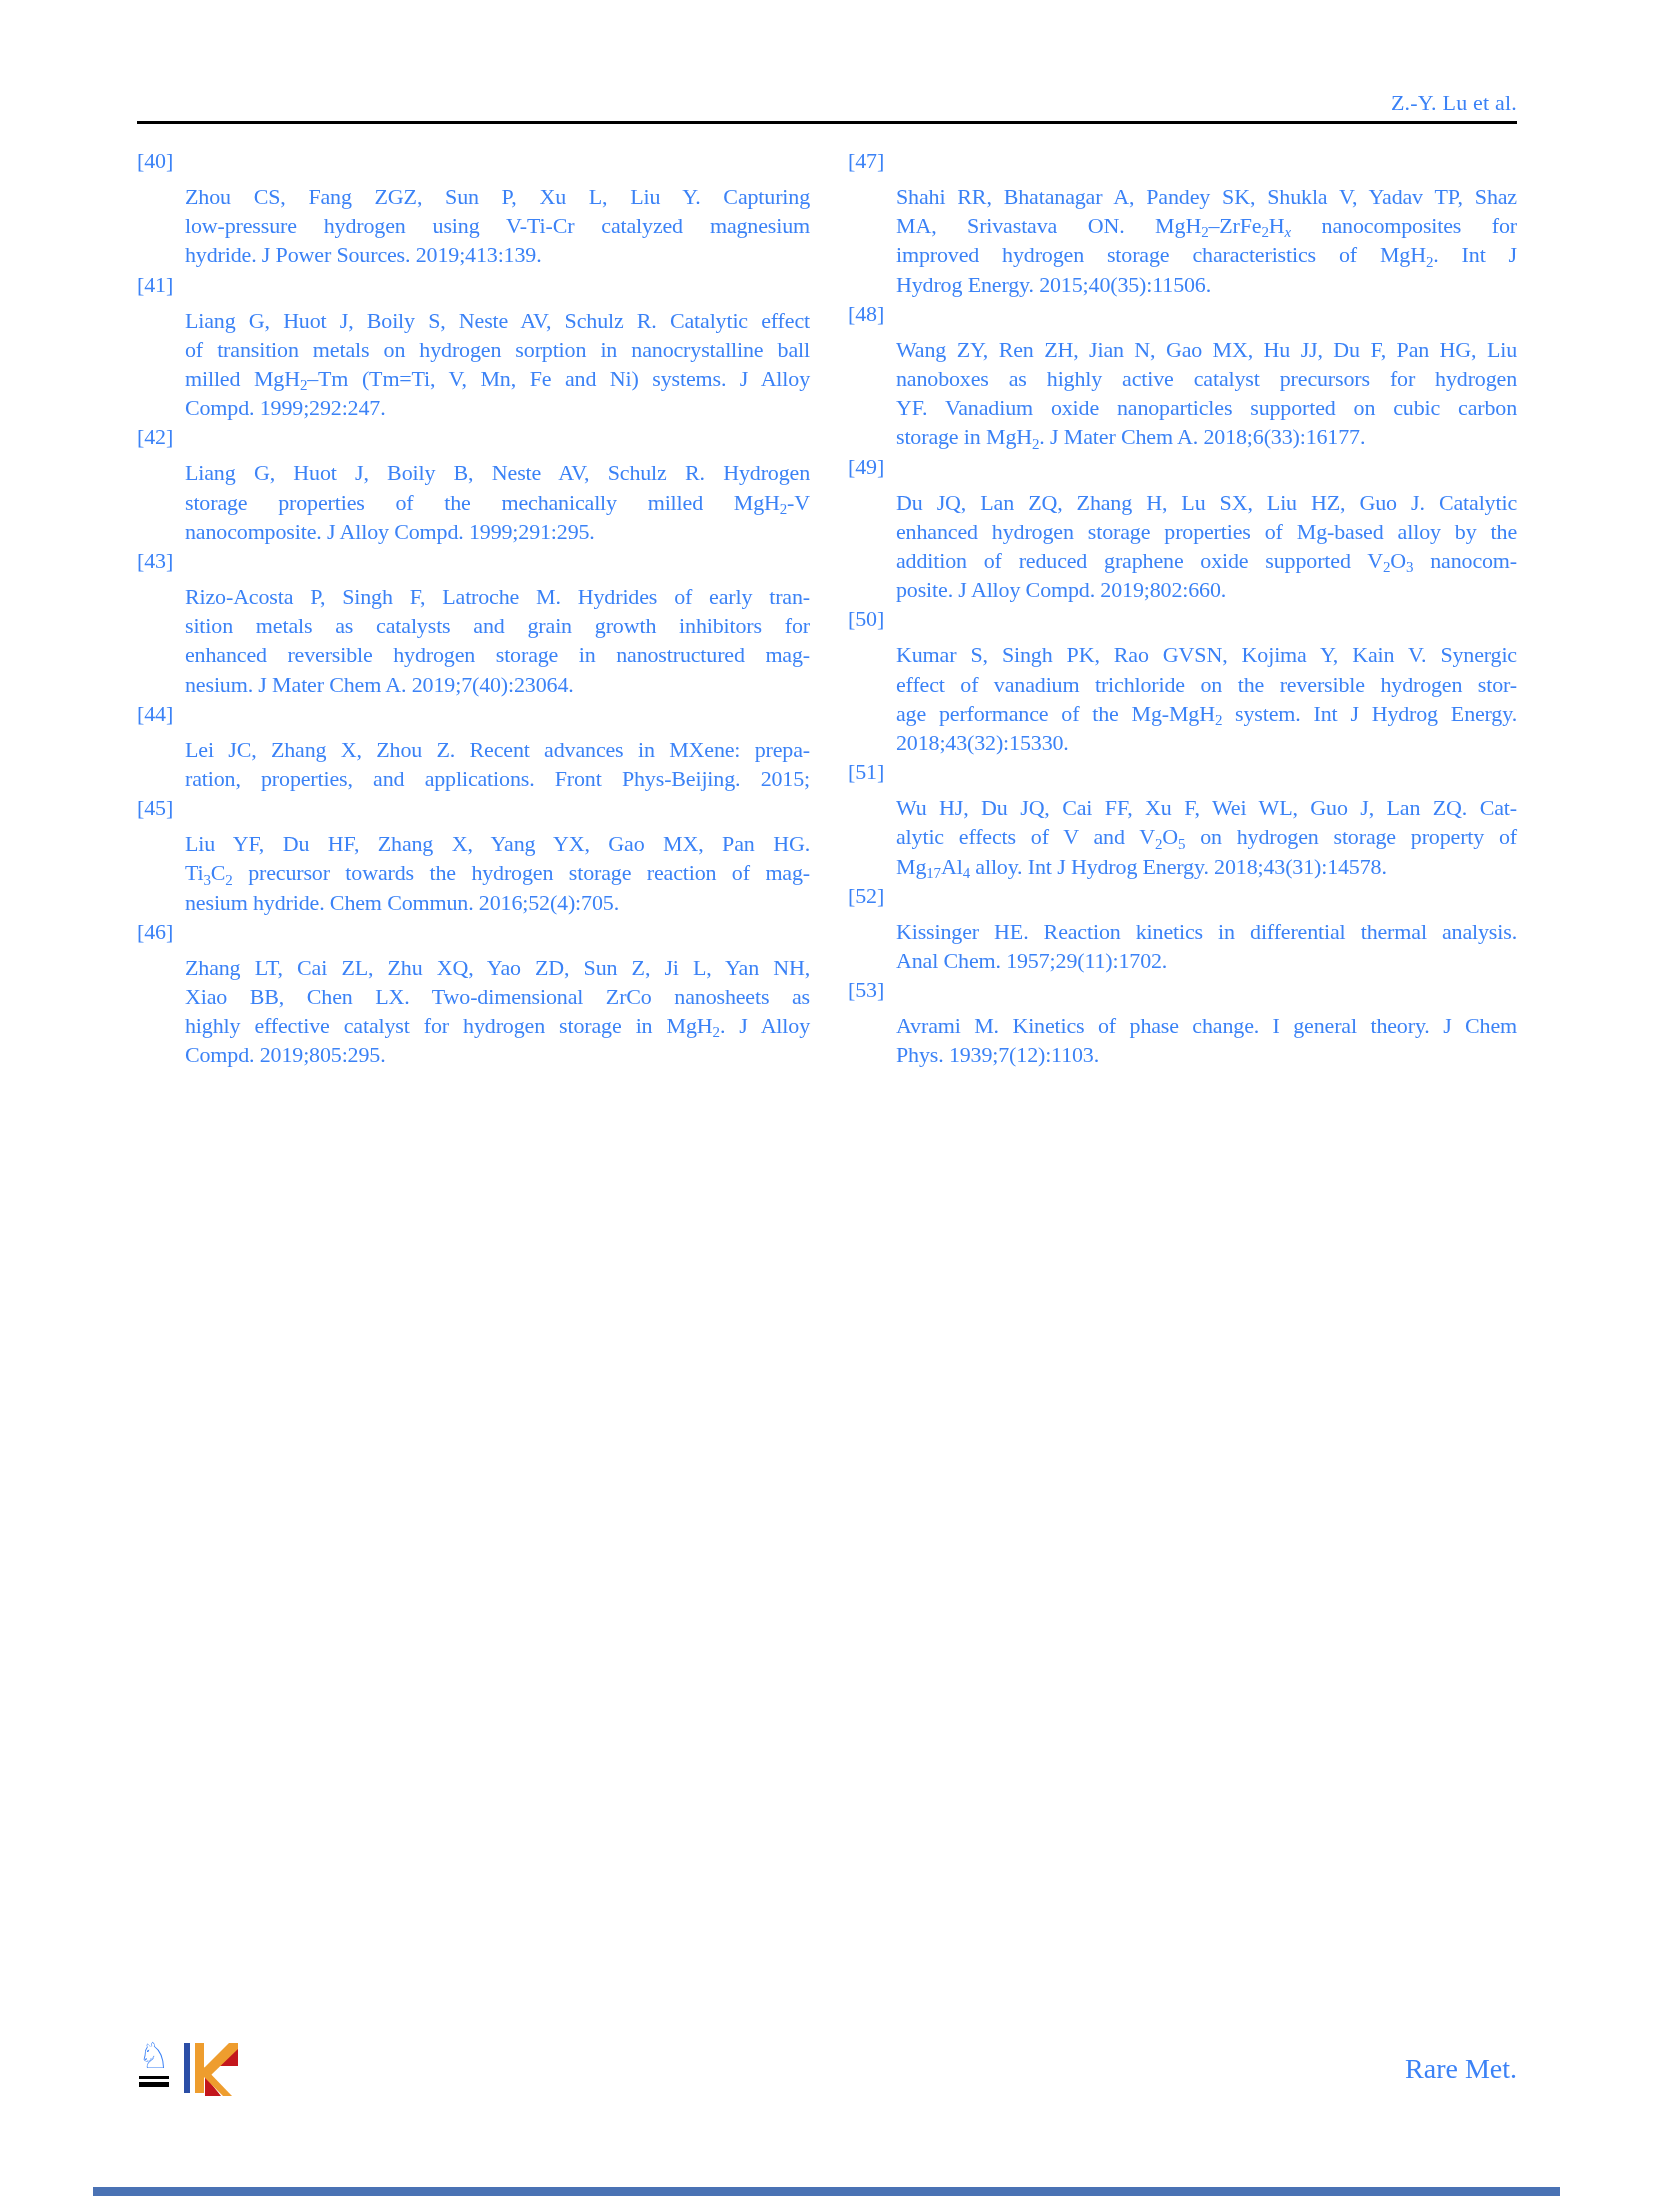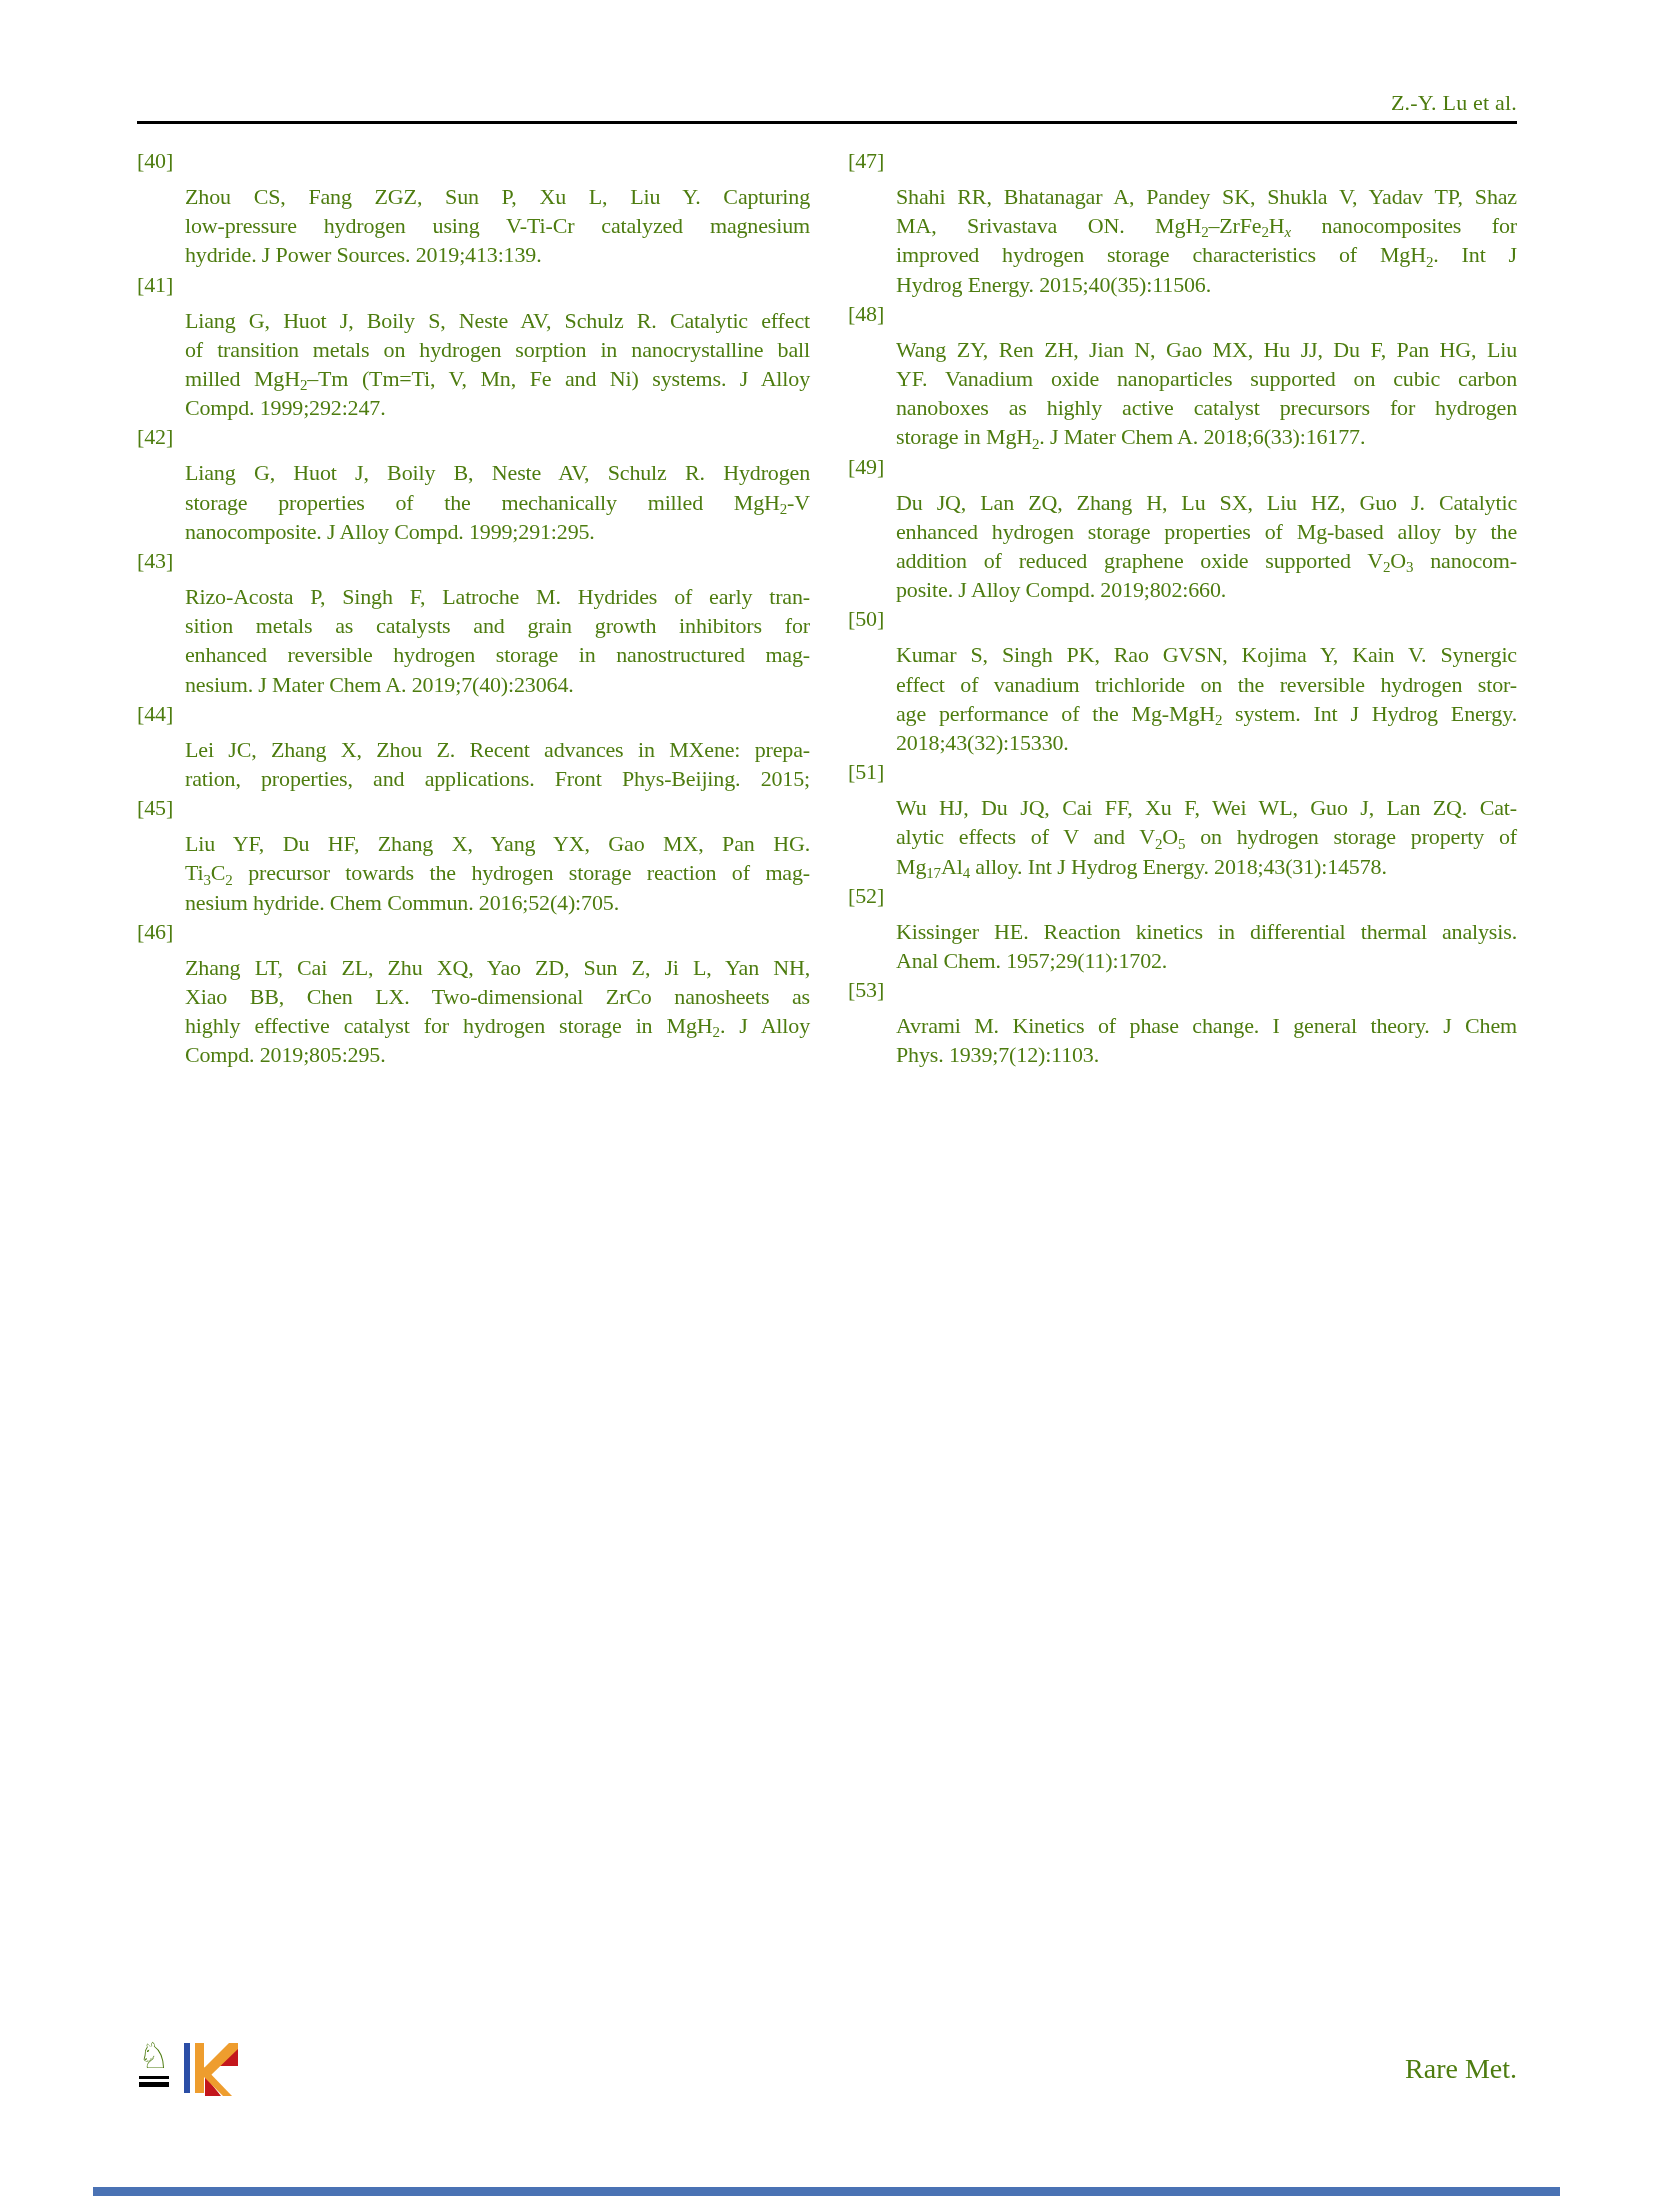--- a/index.html
+++ b/index.html
@@ -2,21 +2,21 @@
 <html><head>
 <meta charset="utf-8">
 <style>
   html,body { margin:0; padding:0; background:#ffffff; }
   .page {
     position: relative;
     width: 1653px;
     height: 2196px;
     background: #ffffff;
     font-family: "Liberation Serif", "DejaVu Serif", serif;
-    color: #4d7c0f;
+    color: #3b82f6;
     overflow: hidden;
   }
   .running-head {
     position: absolute;
     top: 90px; left: 137px; width: 1380px;
     text-align: right;
     font-size: 22px;
     letter-spacing: 0.2px;
   }
   .head-rule {
@@ -142,22 +142,22 @@
             <div class="rline j">Shahi RR, Bhatanagar A, Pandey SK, Shukla V, Yadav TP, Shaz</div>
             <div class="rline j">MA, Srivastava ON. MgH<sub>2</sub>–ZrFe<sub>2</sub>H<sub class="it">x</sub> nanocomposites for</div>
             <div class="rline j">improved hydrogen storage characteristics of MgH<sub>2</sub>. Int J</div>
             <div class="rline">Hydrog Energy. 2015;40(35):11506.</div>
           </div>
         </div>
         <div class="ref">
           <span class="ref-num">[48]</span>
           <div class="ref-body">
             <div class="rline j">Wang ZY, Ren ZH, Jian N, Gao MX, Hu JJ, Du F, Pan HG, Liu</div>
+            <div class="rline j">nanoboxes as highly active catalyst precursors for hydrogen</div>
             <div class="rline j">YF. Vanadium oxide nanoparticles supported on cubic carbon</div>
-            <div class="rline j">nanoboxes as highly active catalyst precursors for hydrogen</div>
             <div class="rline">storage in MgH<sub>2</sub>. J Mater Chem A. 2018;6(33):16177.</div>
           </div>
         </div>
         <div class="ref">
           <span class="ref-num">[49]</span>
           <div class="ref-body">
             <div class="rline j">Du JQ, Lan ZQ, Zhang H, Lu SX, Liu HZ, Guo J. Catalytic</div>
             <div class="rline j">enhanced hydrogen storage properties of Mg-based alloy by the</div>
             <div class="rline j">addition of reduced graphene oxide supported V<sub>2</sub>O<sub>3</sub> nanocom-</div>
             <div class="rline">posite. J Alloy Compd. 2019;802:660.</div>

